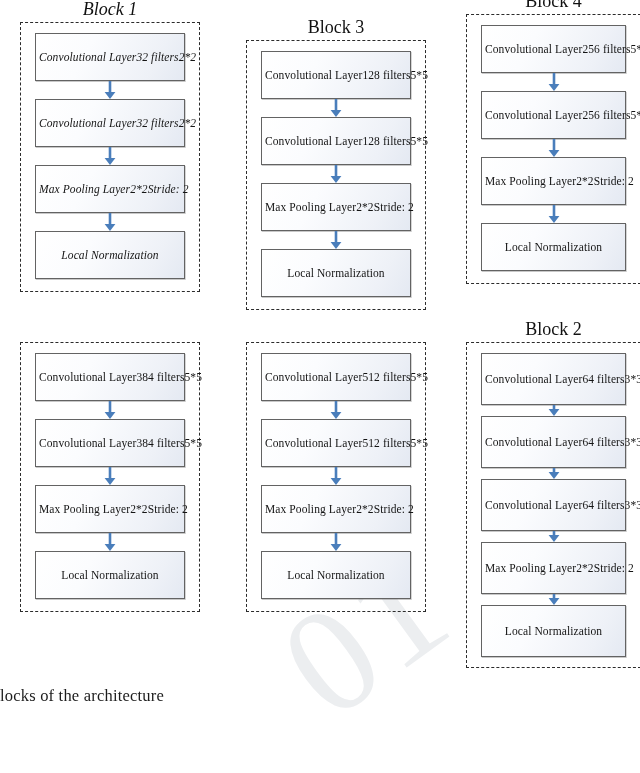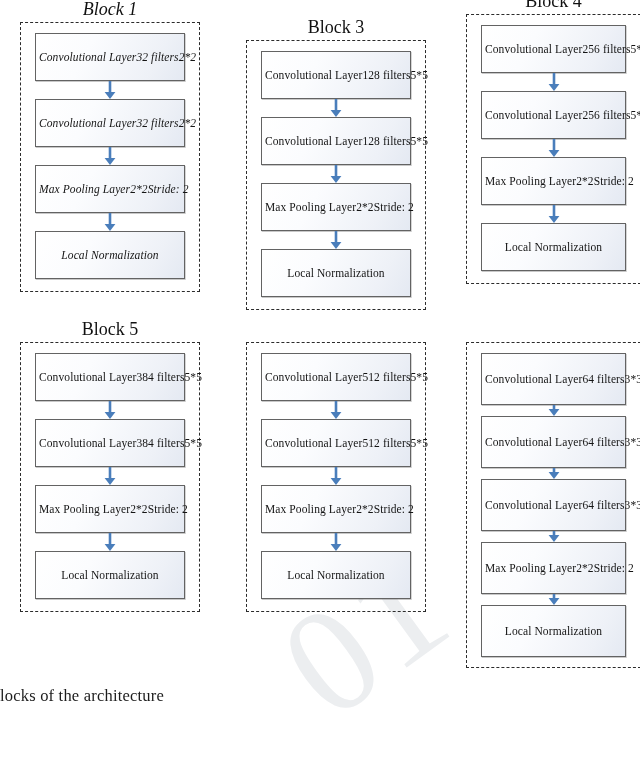--- a/index.html
+++ b/index.html
@@ -255,21 +255,20 @@
             <line x1="7" y1="0" x2="7" y2="12" stroke="#4a7ebb" stroke-width="2.6"></line>
             <polygon points="1.6,11 12.4,11 7,18" fill="#4a7ebb"></polygon>
           </svg>
         </div>
         <div class="node" style="height: 48px; border-color: rgb(99, 99, 99);">
           <span class="ln">Local Normalization</span>
         </div>
       </div>
     </div>
     <div class="block" style="left: 20px; top: 342px; width: 180px; height: 270px;">
-      <div class="block-title">Block 5</div>
       <div class="dashed-frame" style="border-color: rgb(43, 43, 43);"></div>
       <div class="stack">
         <div class="node three" style="height: 48px; border-color: rgb(99, 99, 99);">
           <span class="ln">Convolutional Layer</span>
           <span class="ln">384 filters</span>
           <span class="ln">5*5</span>
         </div>
         <div class="arrow" style="height: 18px;">
           <svg width="14" height="18" viewBox="0 0 14 18">
             <line x1="7" y1="0" x2="7" y2="12" stroke="#4a7ebb" stroke-width="2.6"></line>
@@ -338,20 +337,21 @@
             <line x1="7" y1="0" x2="7" y2="12" stroke="#4a7ebb" stroke-width="2.6"></line>
             <polygon points="1.6,11 12.4,11 7,18" fill="#4a7ebb"></polygon>
           </svg>
         </div>
         <div class="node" style="height: 48px; border-color: rgb(99, 99, 99);">
           <span class="ln">Local Normalization</span>
         </div>
       </div>
     </div>
     <div class="block" style="left: 466px; top: 342px; width: 175px; height: 326px;">
+      <div class="block-title">Block 2</div>
       <div class="dashed-frame" style="border-color: rgb(43, 43, 43);"></div>
       <div class="stack">
         <div class="node three" style="height: 53px; border-color: rgb(99, 99, 99);">
           <span class="ln">Convolutional Layer</span>
           <span class="ln">64 filters</span>
           <span class="ln">3*3</span>
         </div>
         <div class="arrow" style="height: 11px;">
           <svg width="14" height="11" viewBox="0 0 14 11">
             <line x1="7" y1="0" x2="7" y2="5" stroke="#4a7ebb" stroke-width="2.6"></line>

